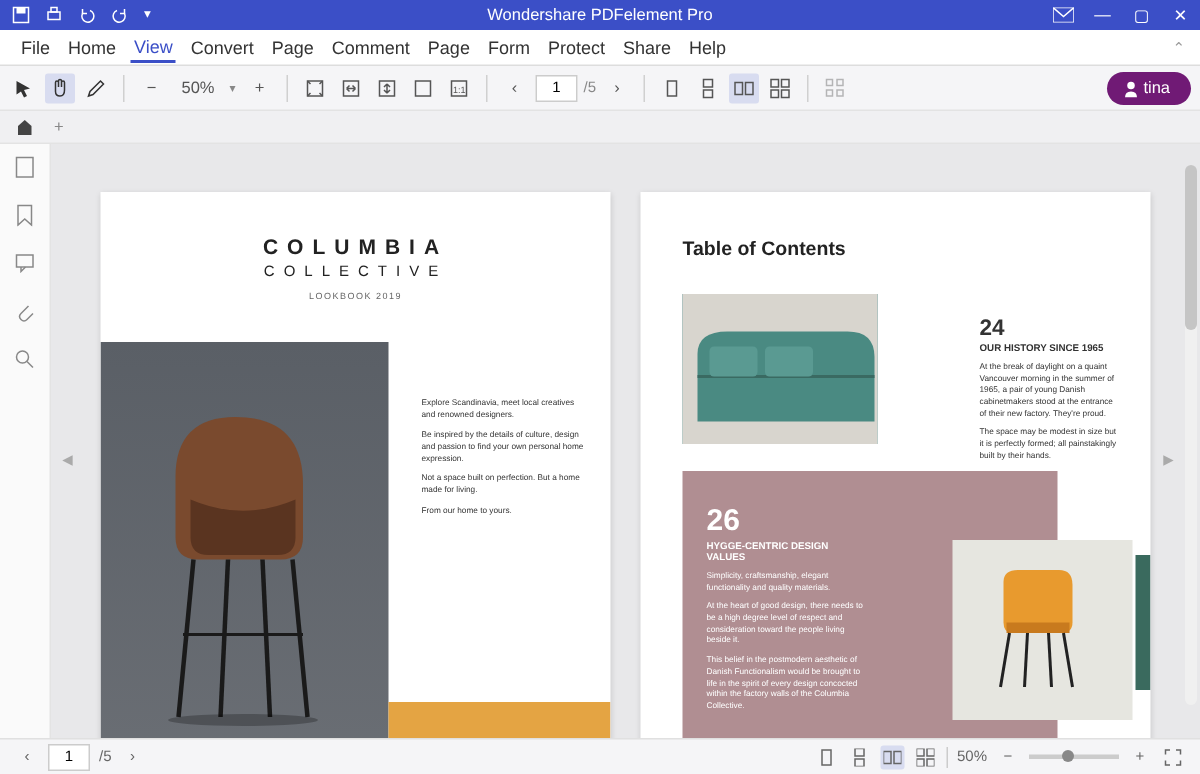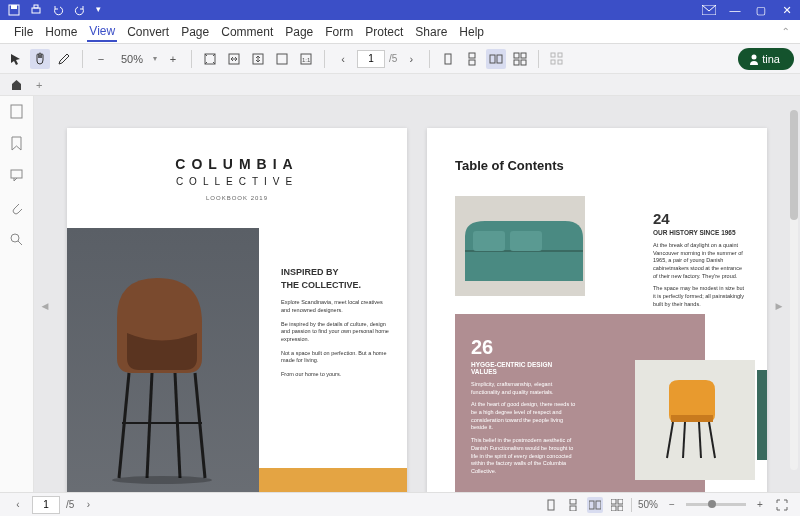--- a/index.html
+++ b/index.html
@@ -21,21 +21,21 @@
 
 
 .toolbar { height:30px; background:#f5f5f7; border-bottom:1px solid #e3e3e3; display:flex; align-items:center; padding:0 6px; gap:4px; font-size:11px; color:#555; }
 .toolbar .sep { width:1px; height:18px; background:#d0d0d0; margin:0 4px; }
 .tbtn { width:20px; height:20px; display:flex; align-items:center; justify-content:center; border-radius:2px; }
 .tbtn.active { background:#d8dcf0; }
 .zoom { display:flex; align-items:center; gap:6px; }
 .zoom-val { min-width:30px; text-align:center; }
 .page-input { width:28px; height:18px; border:1px solid #ccc; text-align:center; font-size:10px; }
 .page-total { font-size:10px; color:#888; }
-.user-pill { margin-left:auto; background:#14532d; color:#fff; border-radius:12px; height:22px; padding:0 14px 0 10px; display:flex; align-items:center; gap:2px; font-size:11px; }
+.user-pill { margin-left:auto; background:#701a75; color:#fff; border-radius:12px; height:22px; padding:0 14px 0 10px; display:flex; align-items:center; gap:2px; font-size:11px; }
 .user-pill svg { width:12px; height:12px; }
 
 
 .tabstrip { height:22px; background:#f0f0f2; border-bottom:1px solid #e3e3e3; display:flex; align-items:center; padding-left:4px; font-size:11px; color:#444; }
 .home-tab { width:24px; height:100%; display:flex; align-items:center; justify-content:center; }
 .doc-tab { display:flex; align-items:center; padding:0 10px; height:100%; gap:50px; border-right:1px solid #ddd; }
 .add-tab { padding:0 8px; color:#888; }
 
 
 .sidebar { position:absolute; left:0; top:96px; width:34px; height:calc(100% - 96px - 24px); background:#fafafa; border-right:1px solid #e3e3e3; display:flex; flex-direction:column; align-items:center; padding-top:6px; gap:14px; }
@@ -113,20 +113,21 @@
         </svg>
       </span>
     <span>
         <svg width="12" height="12" viewBox="0 0 12 12">
           <path d="M4 3 A4 4 0 1 0 9 5" fill="none" stroke="#fff"></path>
           <path d="M9 2 L9 5 L6 5" fill="none" stroke="#fff"></path>
         </svg>
       </span>
     <span style="color:#fff;font-size:9px">▾</span>
   </div>
+  <div class="titlebar-title">Wondershare PDFelement Pro</div>
   <div class="titlebar-right">
     <span class="winbtn">
         <svg width="14" height="10" viewBox="0 0 14 10">
           <rect x="0" y="0" width="14" height="10" fill="none" stroke="#fff"></rect>
           <path d="M0 0 L7 6 L14 0" fill="none" stroke="#fff"></path>
         </svg>
       </span>
     <span class="winbtn">—</span>
     <span class="winbtn">▢</span>
     <span class="winbtn">✕</span>
@@ -304,21 +305,20 @@
           <path d="M30 100 Q30 112 42 112 L88 112 Q100 112 100 100 L100 75 Q65 90 30 75 Z" fill="#5a3420"></path>
           <line x1="32" y1="115" x2="22" y2="220" stroke="#1a1a1a" stroke-width="3"></line>
           <line x1="98" y1="115" x2="108" y2="220" stroke="#1a1a1a" stroke-width="3"></line>
           <line x1="55" y1="115" x2="50" y2="220" stroke="#1a1a1a" stroke-width="3"></line>
           <line x1="78" y1="115" x2="83" y2="220" stroke="#1a1a1a" stroke-width="3"></line>
           <line x1="25" y1="165" x2="105" y2="165" stroke="#1a1a1a" stroke-width="2"></line>
           <ellipse cx="65" cy="222" rx="50" ry="4" fill="rgba(0,0,0,.25)"></ellipse>
         </svg>
       </div>
       <div class="p1-textcol">
-        <h3><span>INSPIRED BY</span><br><span>THE COLLECTIVE.</span></h3>
         <p>Explore Scandinavia, meet local creatives and renowned designers.</p>
         <p>Be inspired by the details of culture, design and passion to find your own personal home expression.</p>
         <p>Not a space built on perfection. But a home made for living.</p>
         <p>From our home to yours.</p>
       </div>
       <div class="p1-accent"></div>
       <div class="p1-logo">
         <svg width="16" height="20" viewBox="0 0 16 20">
             <path d="M3 2 L3 18 M3 10 L12 10 L12 18 M3 18 L1 18 M12 18 L14 18" stroke="#fff" stroke-width="1.5" fill="none"></path>
           </svg>

